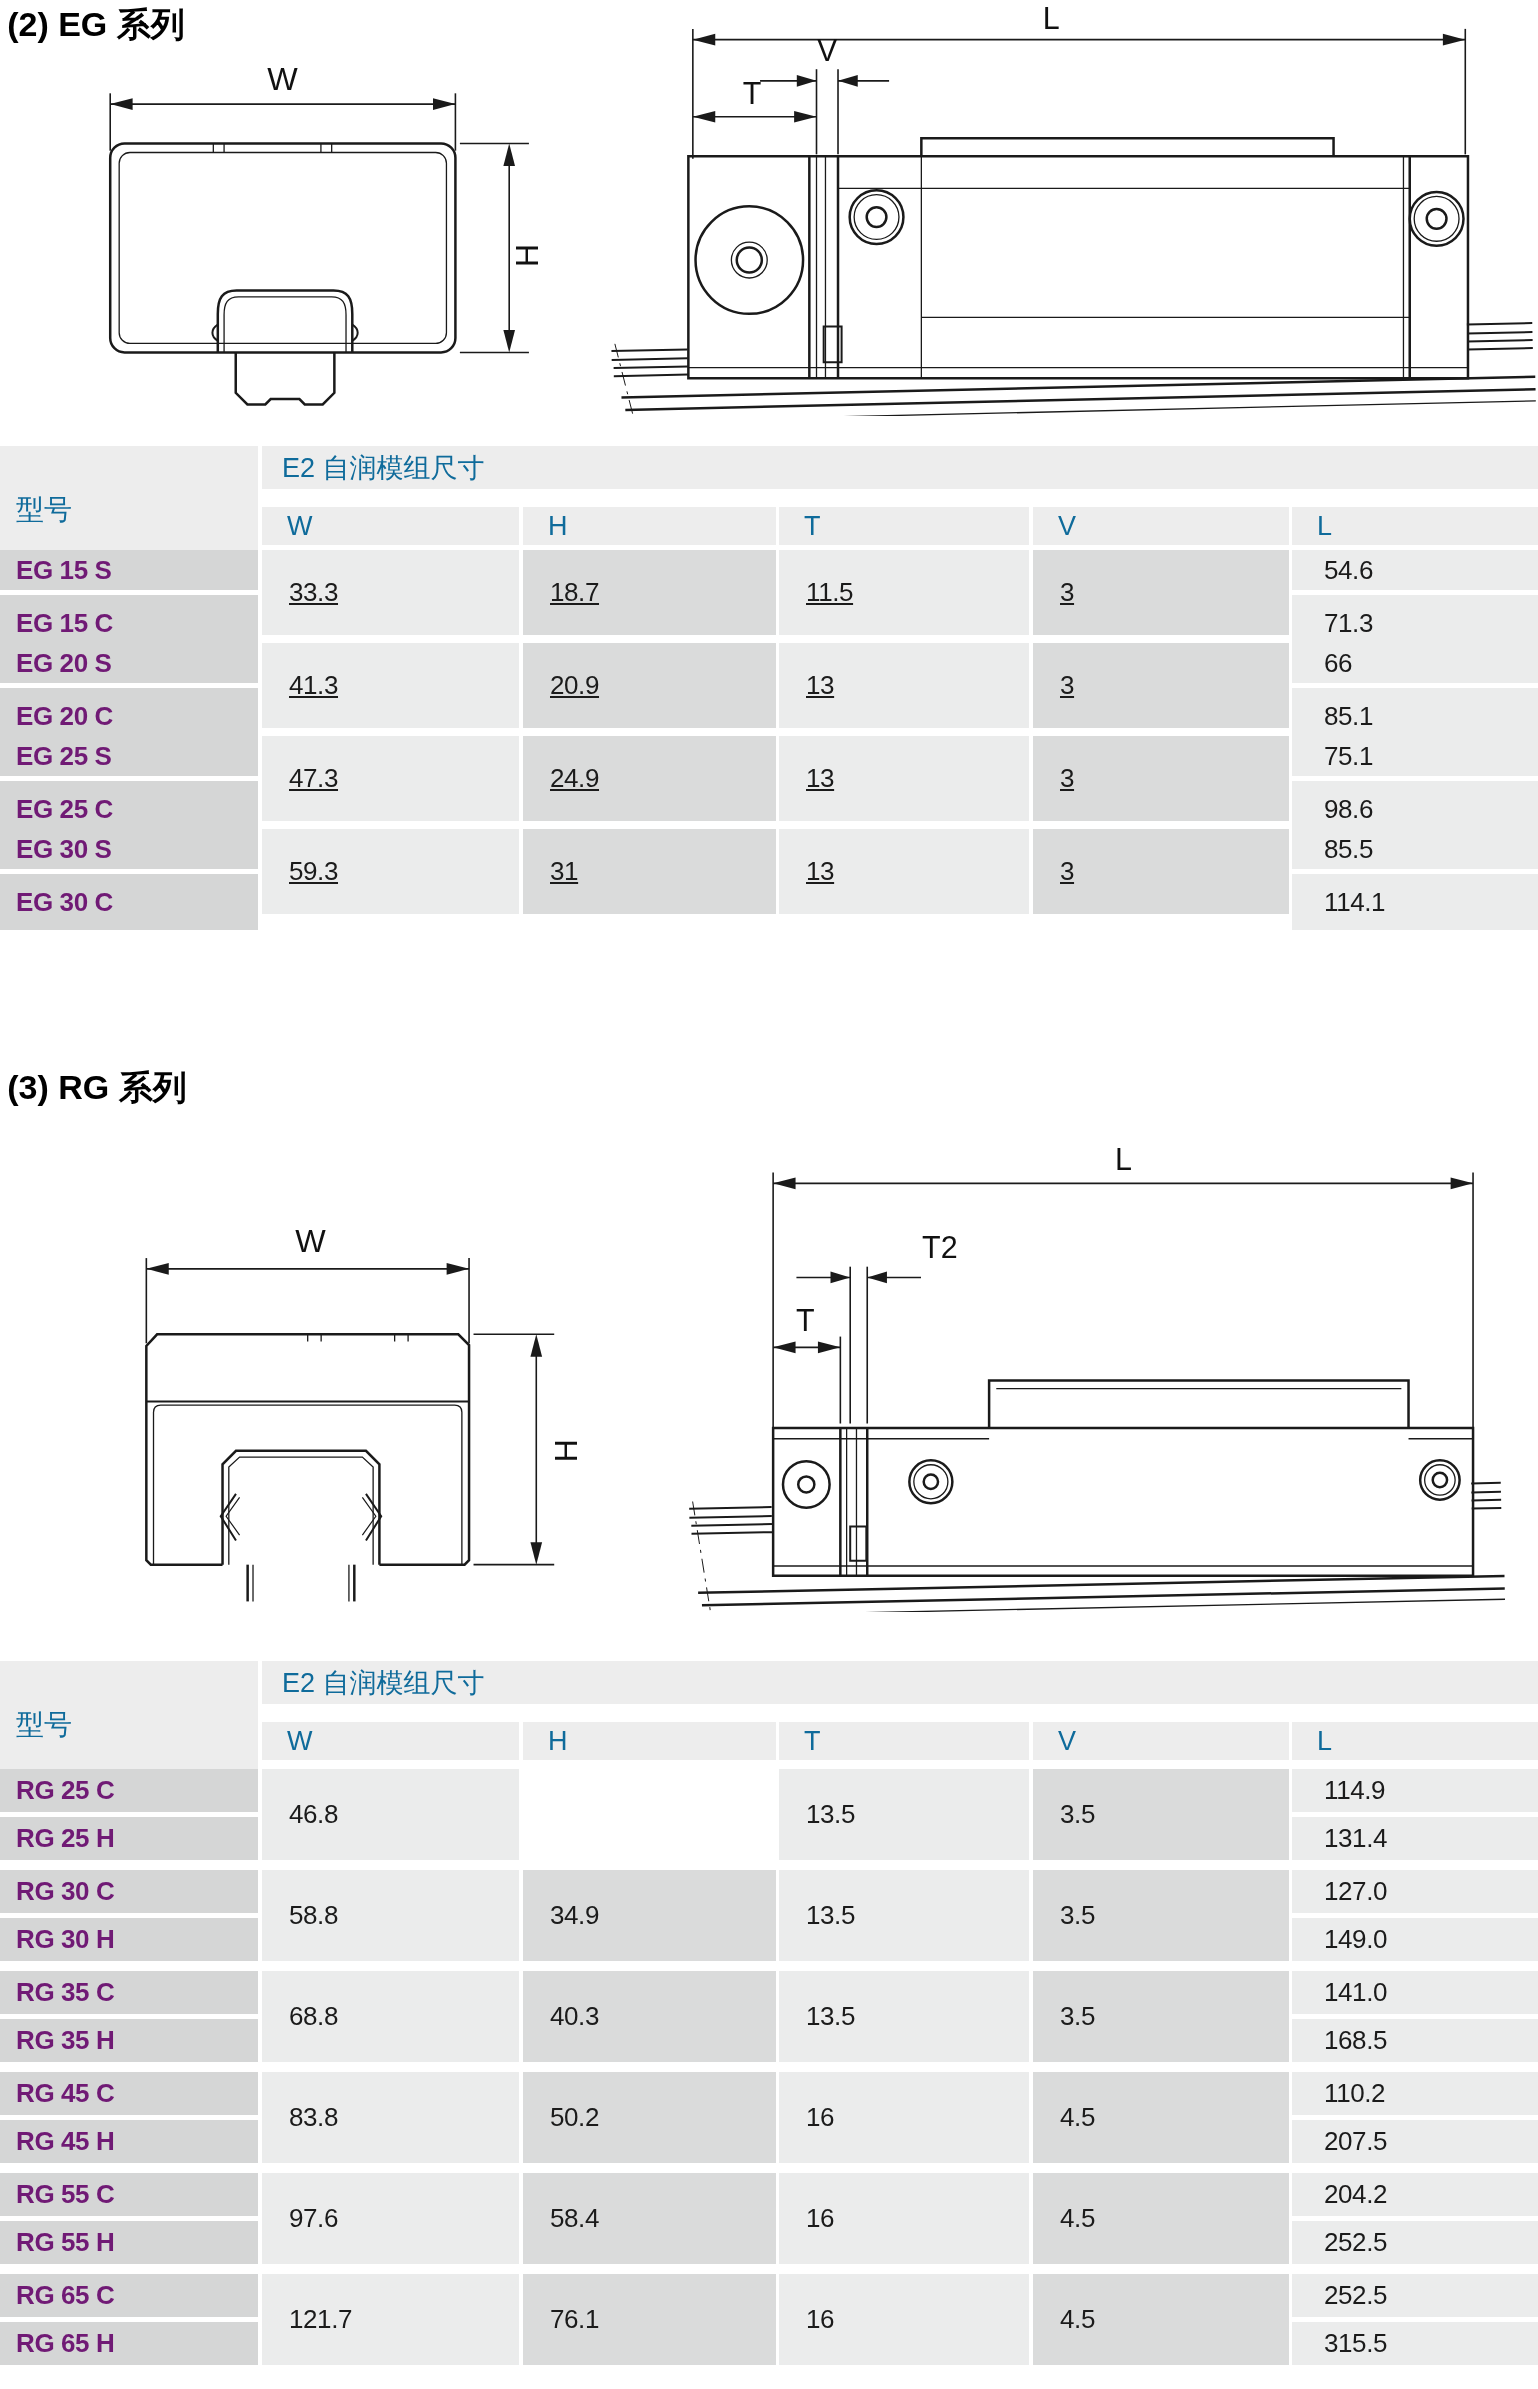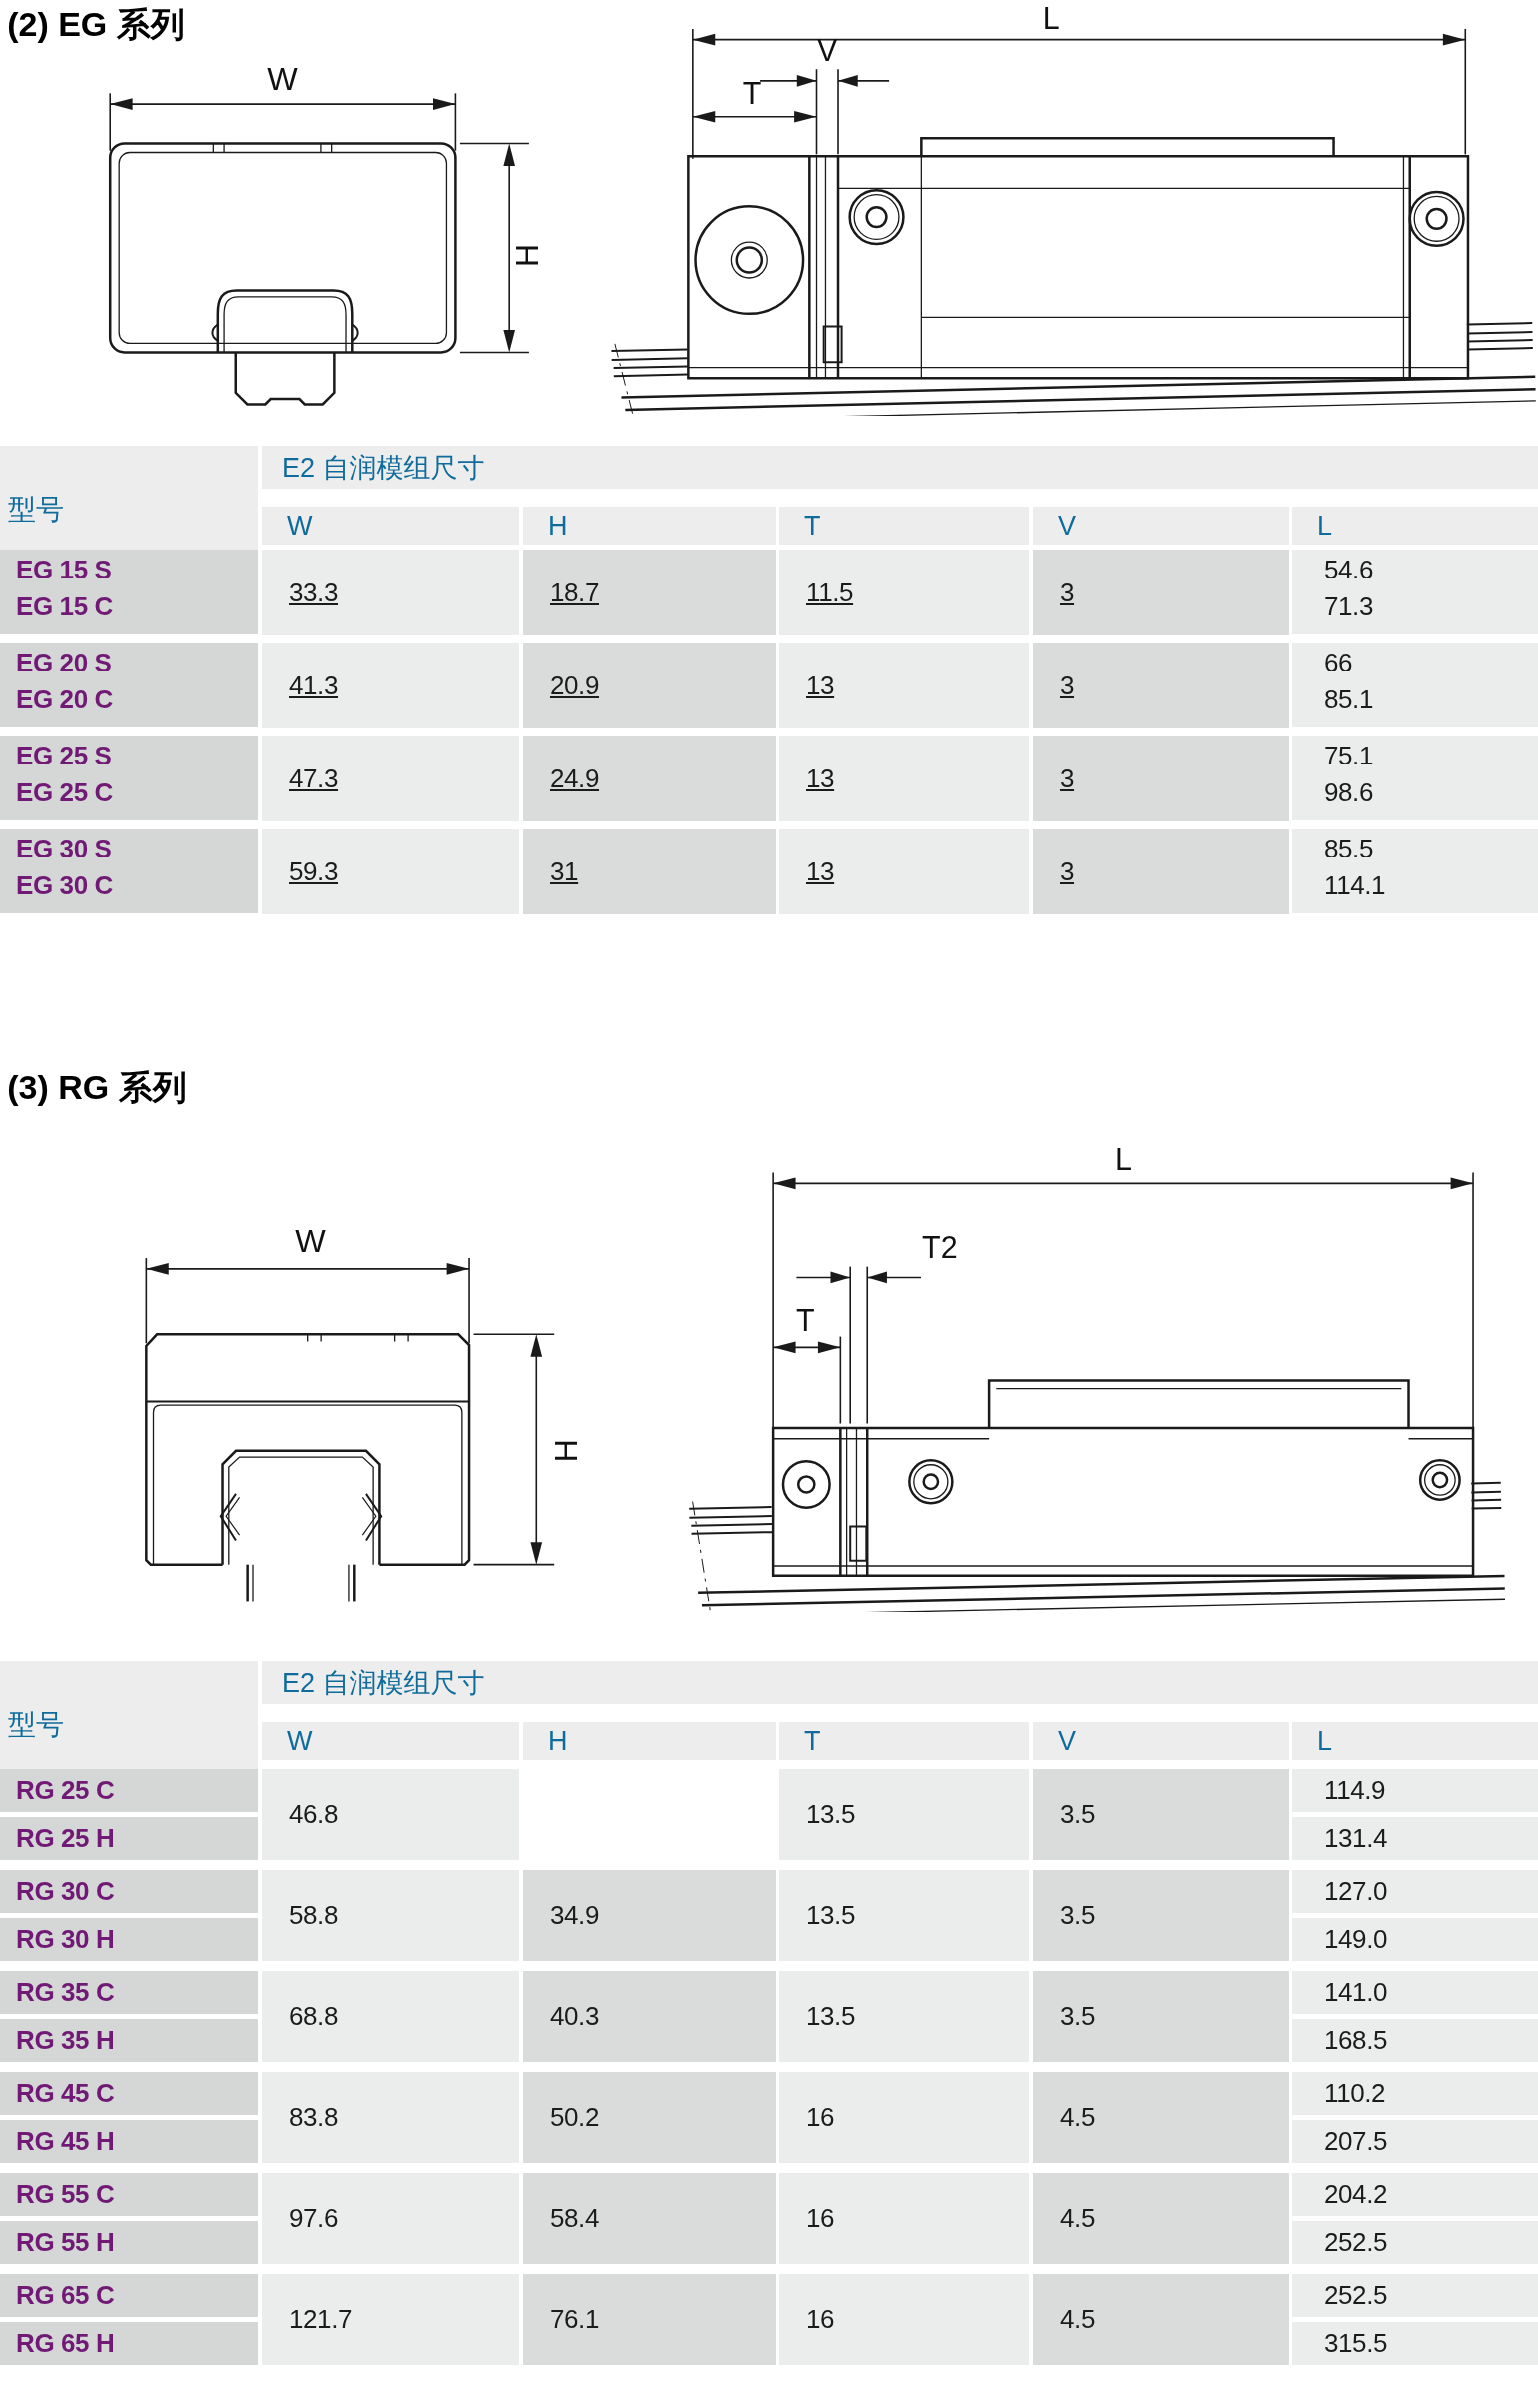--- a/index.html
+++ b/index.html
@@ -18,34 +18,34 @@
   #rg-table{top:1661px;}
   .thead{position:relative;height:99px;}
   .eg .thead{margin-bottom:5.4px;}
   .rg .thead{margin-bottom:9px;}
   .cell{position:absolute;display:flex;align-items:center;box-sizing:border-box;}
   .hbg{background:#ededed;}
   .dark{background:#d5d6d6;}
   .mid{background:#dadbdb;}
   .light{background:#ebecec;}
   .blue{color:#0f6b9b;}
-  .th-model{left:0;top:0;width:258px;height:128px;font-size:28px;padding-left:8px;}
+  .th-model{left:0;top:0;width:258px;height:128px;font-size:28px;padding-left:16px;}
   .th-span{left:262px;top:0;width:1277px;height:43px;font-size:27px;padding-left:20px;}
   .th-col{top:61px;height:38px;font-size:27px;padding-left:25px;}
   .c-model{left:0;width:258px;}
   .c-w{left:262px;width:257px;}
   .c-h{left:523px;width:253px;}
   .c-t{left:779px;width:250px;}
   .c-v{left:1033px;width:256px;}
   .c-l{left:1292px;width:247px;}
   .tgroup{position:relative;}
   .eg .tgroup{height:85px;margin-bottom:8px;}
   .rg .tgroup{height:91px;margin-bottom:10px;}
   .eg .r1{top:0;height:40px;}
-  .eg .r2{top:28px;height:56px;}
+  .eg .r2{top:45px;height:56px;}
   .eg .rfull{top:0;height:85px;text-decoration:underline;}
   .rg .r1{top:0;height:43px;}
   .rg .r2{top:48px;height:43px;}
   .rg .rfull{top:0;height:91px;}
   .mlabel{font-size:26px;font-weight:700;padding-left:16px;letter-spacing:-0.4px;color:#701a75;}
   .val{font-size:26px;font-weight:400;padding-left:27px;letter-spacing:-0.4px;color:#1b1b1b;}
   .c-l.val{padding-left:32px;}
   line,path,rect,circle,polyline{vector-effect:non-scaling-stroke;}
 </style>
 </head>

